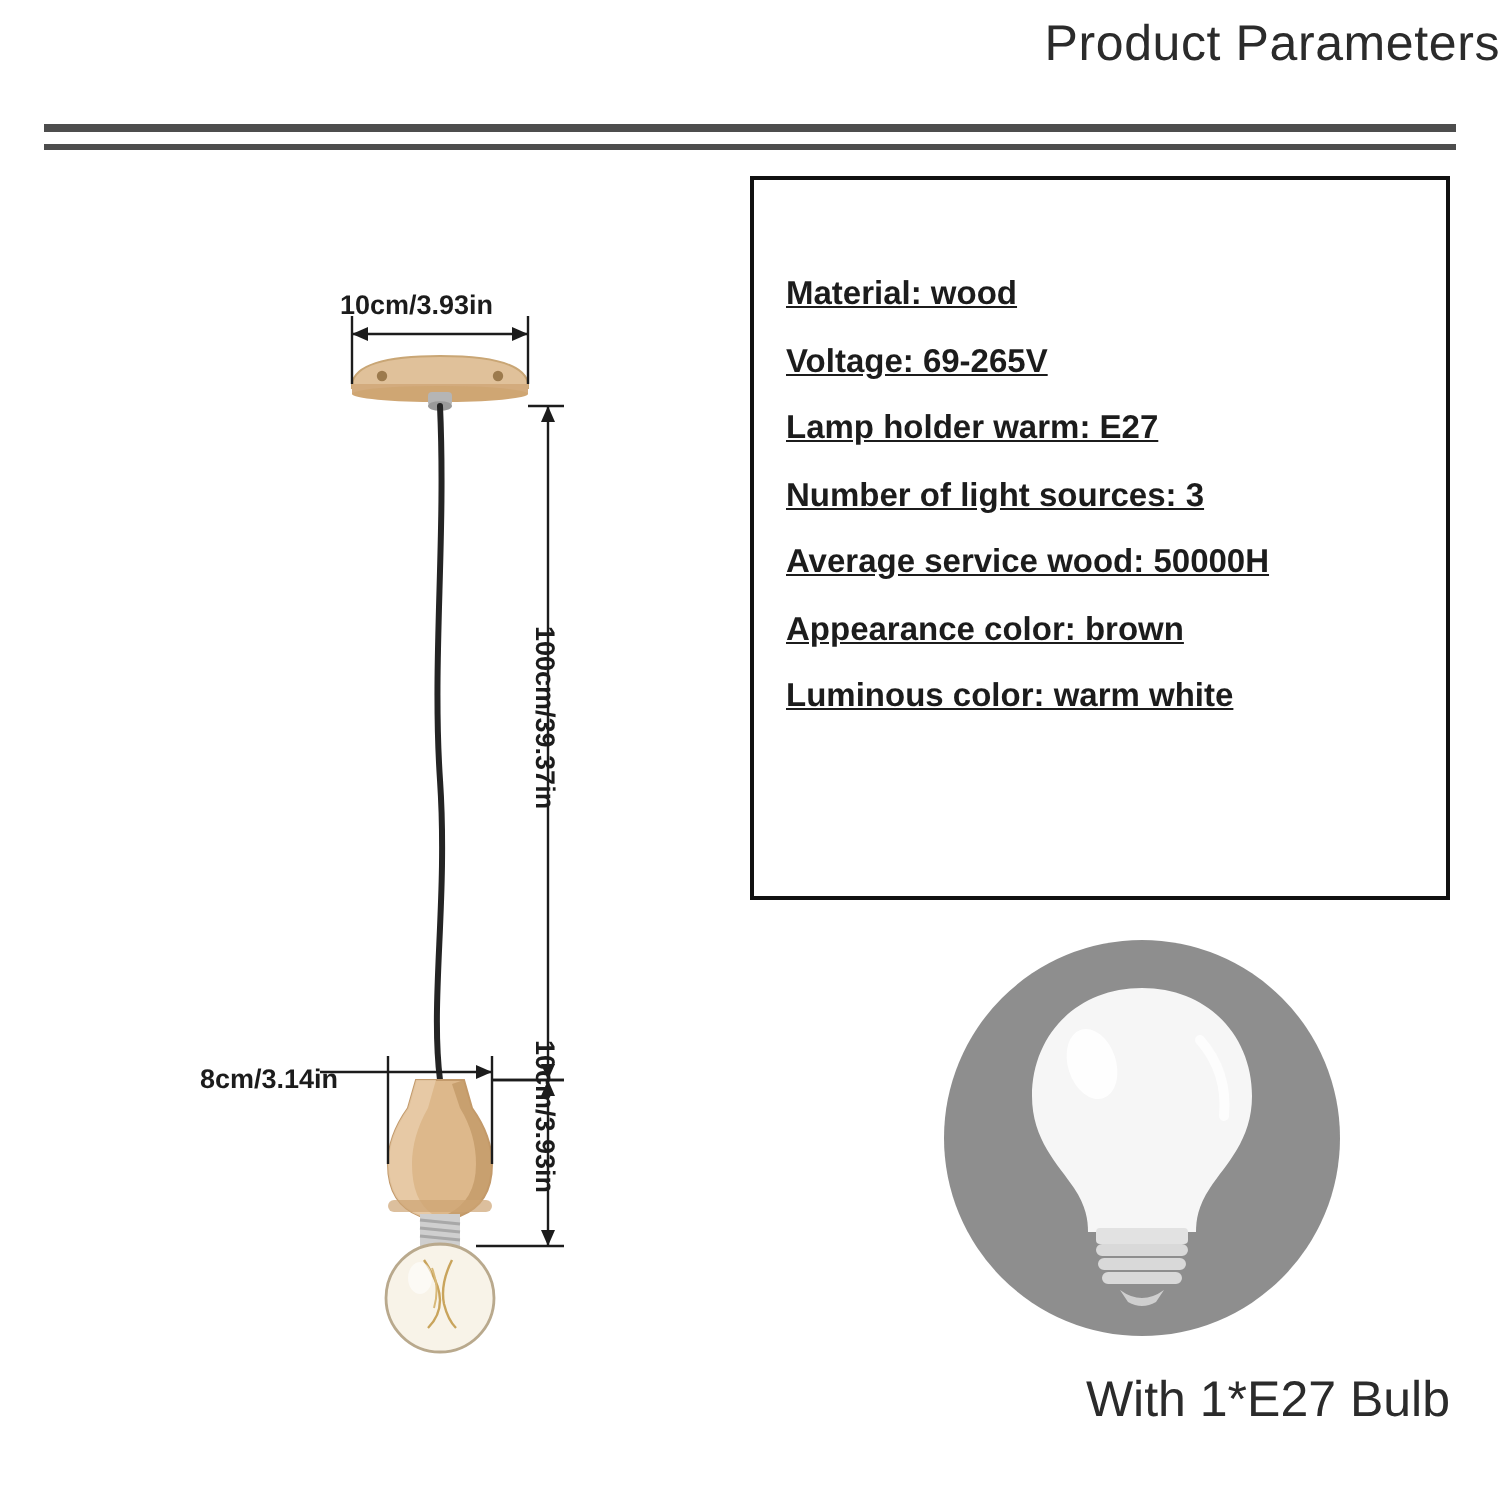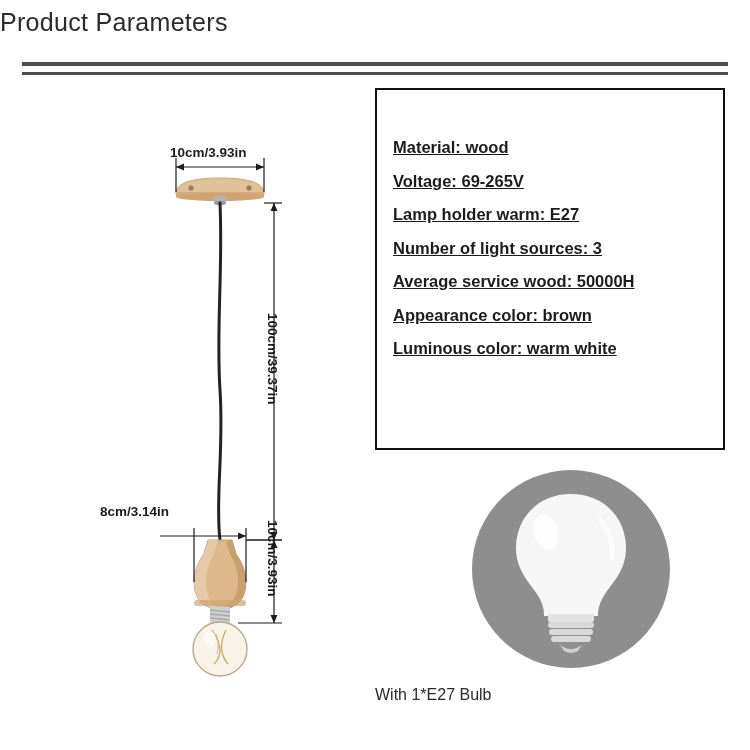--- a/index.html
+++ b/index.html
@@ -19,21 +19,21 @@
     position: relative;
     width: 750px;
     height: 750px;
   }
   
   .title {
     position: absolute;
     top: 8px;
     left: 0;
     width: 750px;
-    text-align: left;
+    text-align: right;
     font-size: 25px;
     color: #2b2b2b;
     letter-spacing: 0.3px;
   }
   
   .rule {
     position: absolute;
     background: #4d4d4d;
   }
   .rule-top {
@@ -87,22 +87,22 @@
     left: 472px;
     top: 470px;
     width: 198px;
     height: 198px;
   }
   .bulb-caption {
     position: absolute;
     left: 375px;
     top: 686px;
     width: 350px;
-    text-align: left;
-    font-size: 16px;
+    text-align: right;
+    font-size: 25px;
     color: #2b2b2b;
   }
   
   .lamp-svg {
     position: absolute;
     left: 60px;
     top: 130px;
     width: 320px;
     height: 560px;
   }
@@ -113,21 +113,21 @@
     font-weight: bold;
     color: #1c1c1c;
     white-space: nowrap;
   }
   .dim-top {
     left: 170px;
     top: 145px;
   }
   .dim-left-lower {
     left: 100px;
-    top: 504px;
+    top: 532px;
     text-align: right;
   }
   .dim-vert {
     position: absolute;
     font-size: 13.5px;
     font-weight: bold;
     color: #1c1c1c;
     white-space: nowrap;
     transform-origin: 0 0;
     transform: rotate(90deg);

